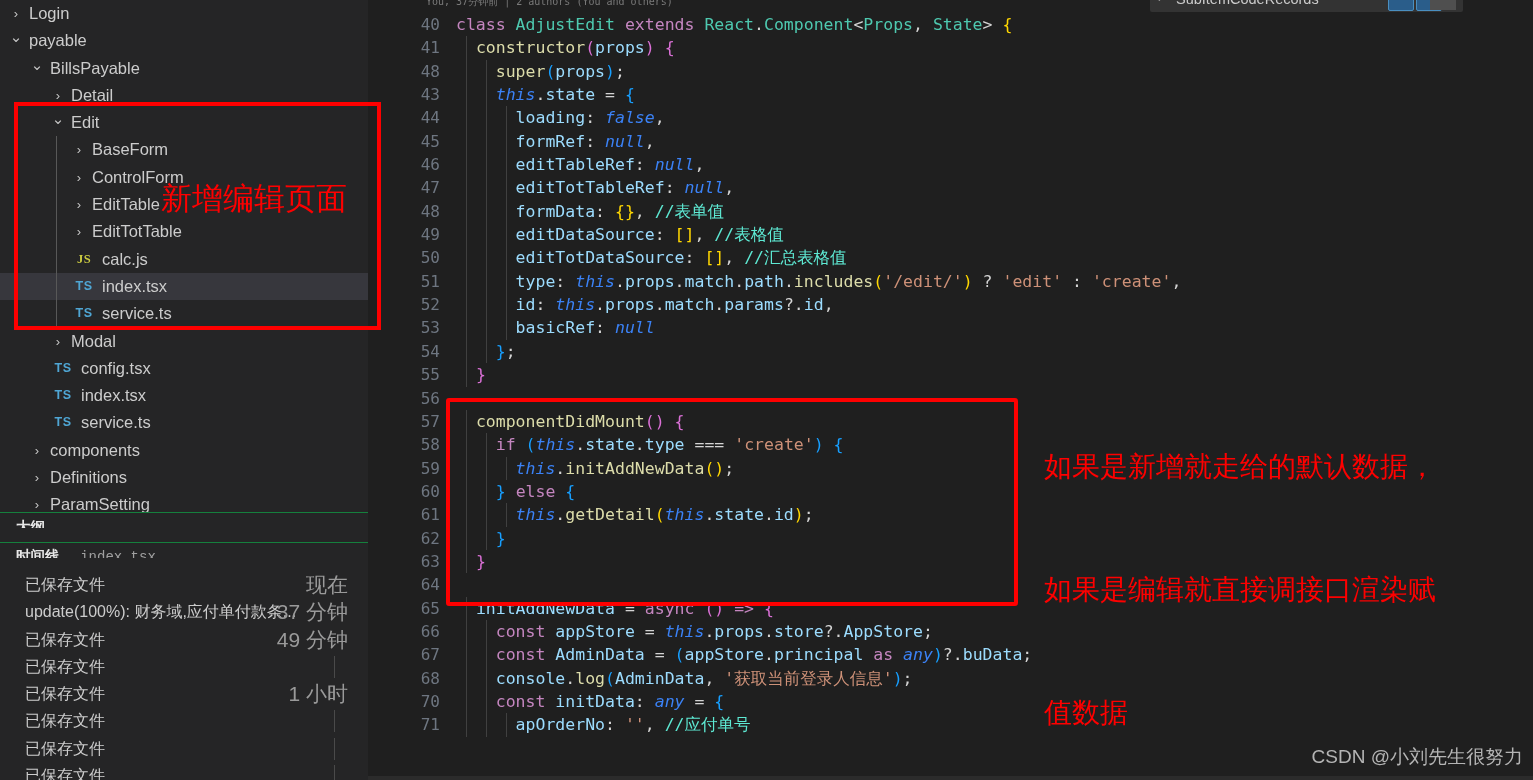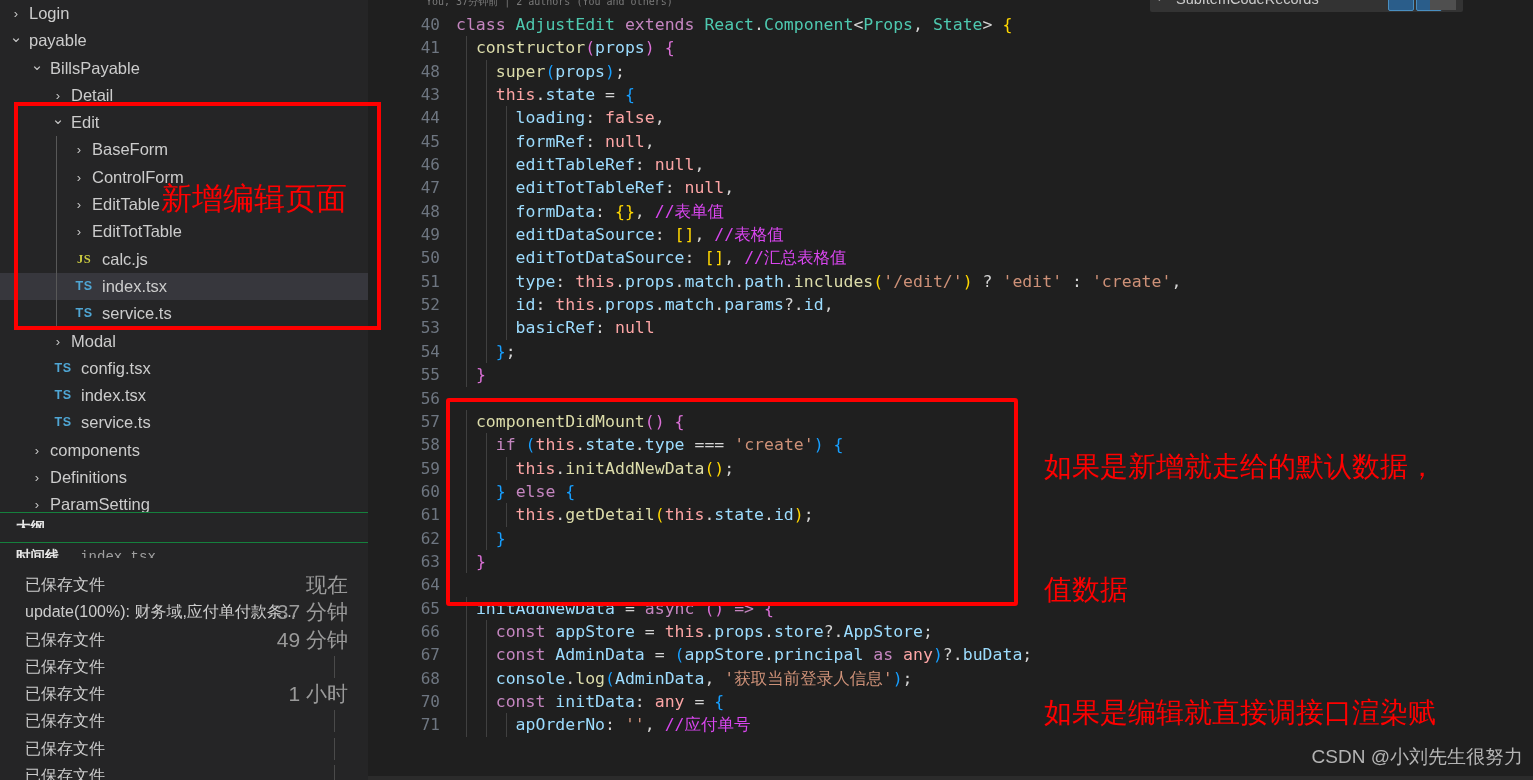--- a/index.html
+++ b/index.html
@@ -79,26 +79,26 @@
     position:absolute;left:0;top:0;width:72px;text-align:right;
     color:#6e7681;font-size:16px;
   }
   .ltext{position:absolute;left:88px;top:0;}
   .ind{
     position:absolute;top:0;width:1px;height:23.35px;background:#404040;
   }
 
   
   .kw{color:#c586c0;}      
-  .kw2{color:#fca5a5;}     
+  .kw2{color:#3b82f6;font-style:italic;}     
   .type{color:#4ec9b0;}
   .fn{color:#dcdcaa;}
   .var{color:#9cdcfe;}
   .str{color:#ce9178;}
-  .cmt{color:#d946ef;}
+  .cmt{color:#5eead4;}
   .brk1{color:#ffd700;}
   .brk2{color:#da70d6;}
   .brk3{color:#179fff;}
   .op{color:#d4d4d4;}
 
   
   #topright{
     position:absolute;left:1150px;top:-10px;width:313px;height:22px;
     background:#333333;border-radius:2px;overflow:hidden;
   }
@@ -357,17 +357,17 @@
   <span class="ellipsis">⋯</span>
 </div>
 
 <div class="redbox" id="redbox-sidebar"></div>
 <div class="redbox" id="redbox-code"></div>
 
 <div class="redtext" id="anno-sidebar">新增编辑页面</div>
 
 <div class="redtext" id="anno-code">
   <div>如果是新增就走给的默认数据，</div>
+  <div>如果是编辑就直接调接口渲染赋</div>
   <div>值数据</div>
-  <div>如果是编辑就直接调接口渲染赋</div>
 </div>
 
 <div id="watermark">CSDN @小刘先生很努力</div>
 
 </body></html>

